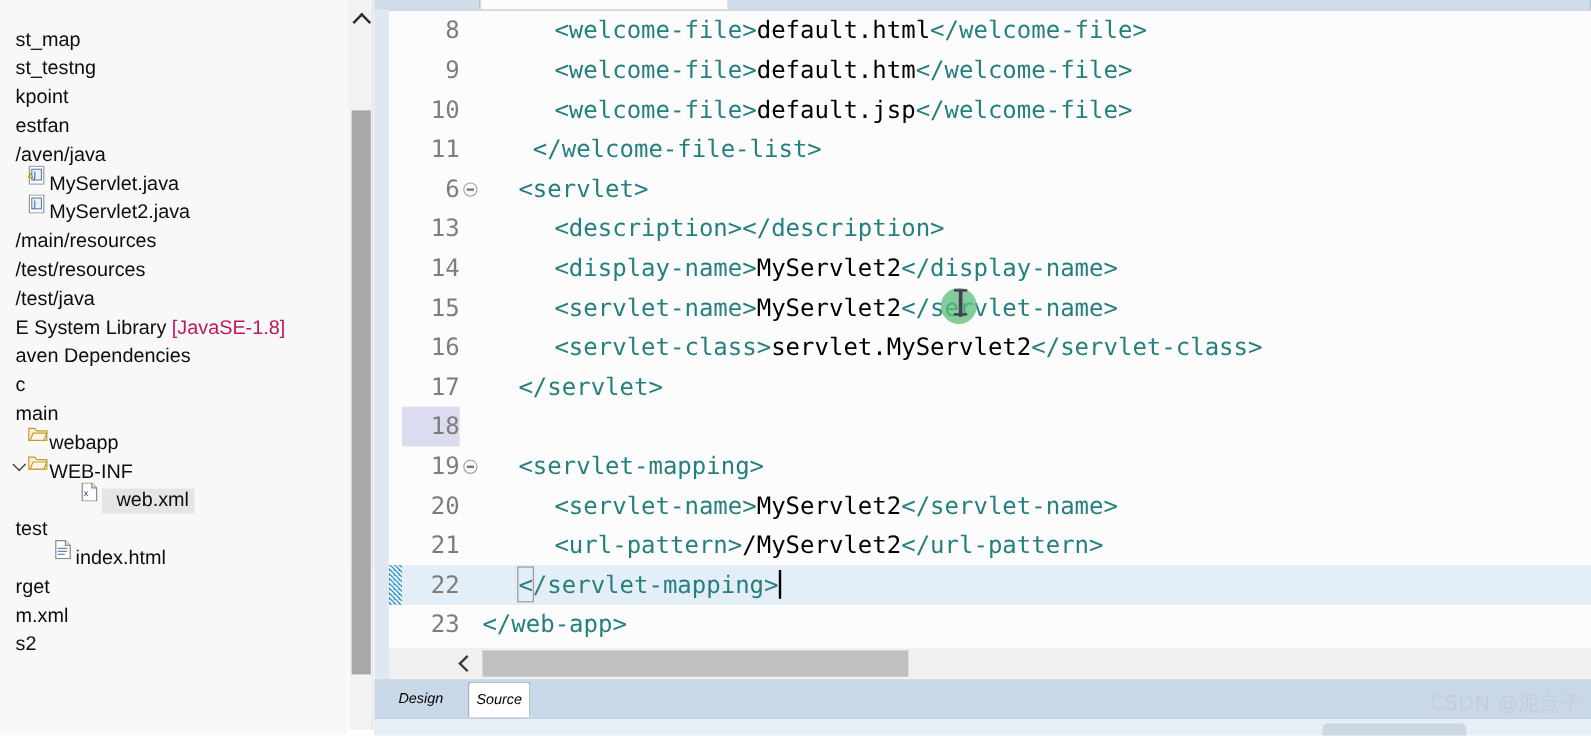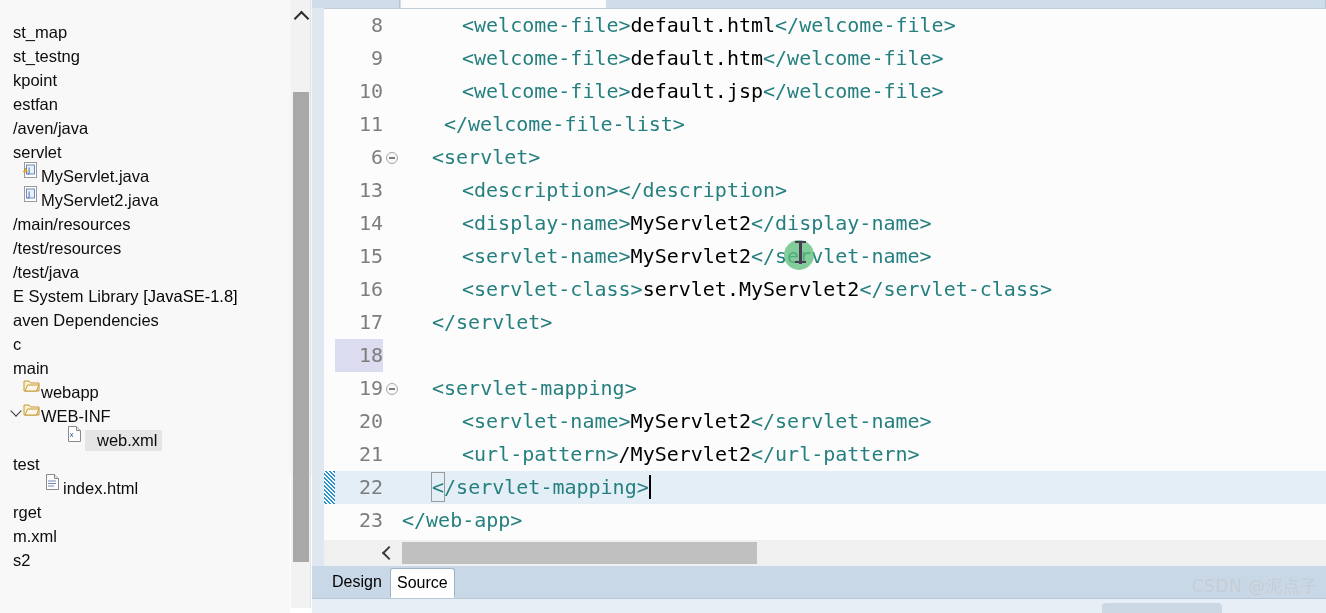--- a/index.html
+++ b/index.html
@@ -34,21 +34,21 @@
   .tree-row {
     position: relative;
     height: 24px;
     line-height: 24px;
     white-space: nowrap;
     font-size: 16px;
     color: #0d0d0d;
     padding-left: 0;
   }
   .tree-row .lbl { font-size: 16.5px; }
-  .tree-row .dim { color: #000000; }
+  .tree-row .dim { color: #be185d; }
   .tree-row.sel .lbl {
     background: #e5e5e5;
     padding: 1px 4px 2px 12px;
     border-radius: 1px;
   }
 
   
   .twisty {
     display: inline-block;
     width: 13px; height: 24px;
@@ -255,24 +255,25 @@
     position: absolute;
     left: 0; top: 566px;
     width: 1014px; height: 32px;
     background: #c9d8e6;
   }
   #page-tabs .ptab {
     position: absolute;
     top: 2px;
     height: 30px;
     line-height: 28px;
-    font-size: 16px;
+    font-size: 12px;
     color: #000;
     padding: 0 6px;
     font-family: "Liberation Sans", sans-serif;
+    font-style: italic;
   }
   #page-tabs .ptab.inactive { left: 14px; }
   #page-tabs .ptab.active {
     left: 78px;
     background: #ffffff;
     border: 1px solid #9fb3c6;
     border-bottom: 1px solid #ffffff;
     border-radius: 3px 3px 0 0;
   }
 
@@ -337,21 +338,20 @@
 <div id="app">
 
   <div id="explorer">
     <div id="explorer-clip">
         <div class="tree-row"><span style="display: inline-block; width: 0px; height: 24px;"></span><span class="twisty"></span><span class="lbl"></span></div>
         <div class="tree-row"><span style="display: inline-block; width: 0px; height: 24px;"></span><span class="twisty"></span><span class="lbl">st_map</span></div>
         <div class="tree-row"><span style="display: inline-block; width: 0px; height: 24px;"></span><span class="twisty"></span><span class="lbl">st_testng</span></div>
         <div class="tree-row"><span style="display: inline-block; width: 0px; height: 24px;"></span><span class="twisty"></span><span class="lbl">kpoint</span></div>
         <div class="tree-row"><span style="display: inline-block; width: 0px; height: 24px;"></span><span class="twisty"></span><span class="lbl">estfan</span></div>
         <div class="tree-row"><span style="display: inline-block; width: 0px; height: 24px;"></span><span class="twisty"></span><span class="lbl">/aven/java</span></div>
-        <div class="tree-row"><span style="display: inline-block; width: 0px; height: 24px;"></span><span class="twisty"></span><span class="lbl">servlet</span></div>
         <div class="tree-row"><span style="display: inline-block; width: 10px; height: 24px;"></span><span class="twisty"></span><span class="ico"><svg width="16" height="16" viewBox="0 0 16 16">
               <rect x="1.5" y="0.5" width="12" height="15" fill="#fefefe" stroke="#9a9a9a"></rect>
               <rect x="3.5" y="3" width="8" height="9" fill="#e8f0fb" stroke="#4a6fa8" stroke-width="0.8"></rect>
               <text x="5" y="10.5" font-size="7.5" font-family="DejaVu Sans" fill="#1b4f9c">J</text>
               <path d="M0.5 10 L4.5 10 L2.5 6.2 Z" fill="#f2c14b" stroke="#b8860b" stroke-width="0.7"></path>
             </svg></span><span class="lbl">MyServlet.java</span></div>
         <div class="tree-row"><span style="display: inline-block; width: 10px; height: 24px;"></span><span class="twisty"></span><span class="ico"><svg width="16" height="16" viewBox="0 0 16 16">
               <rect x="1.5" y="0.5" width="12" height="15" fill="#fefefe" stroke="#9a9a9a"></rect>
               <rect x="3.5" y="3" width="8" height="9" fill="#e8f0fb" stroke="#4a6fa8" stroke-width="0.8"></rect>
               <text x="5" y="10.5" font-size="7.5" font-family="DejaVu Sans" fill="#1b4f9c">J</text>

